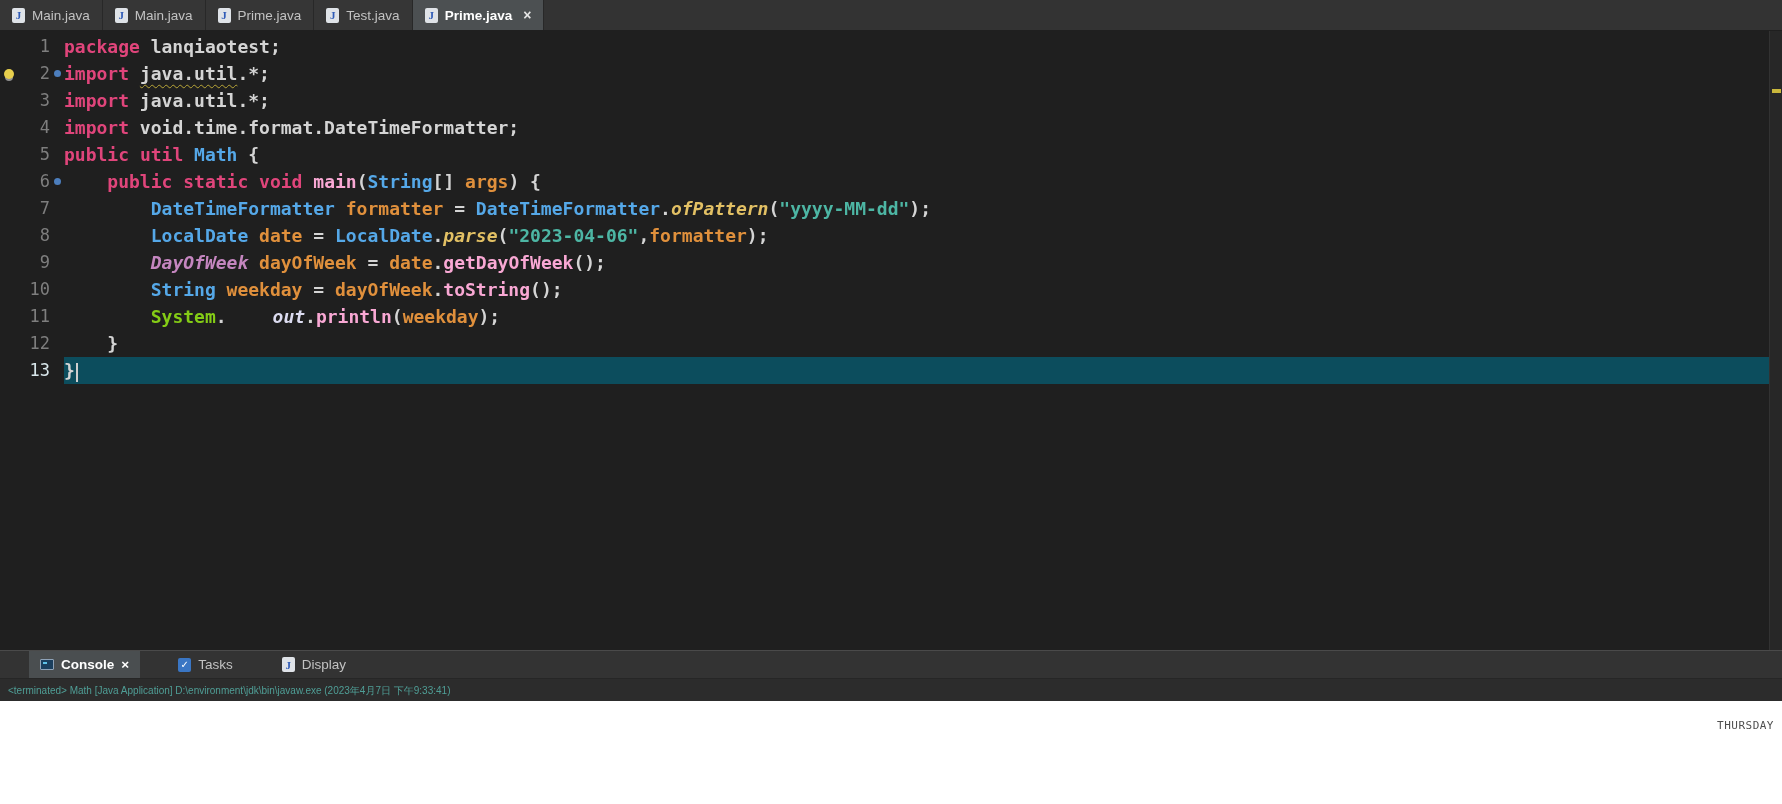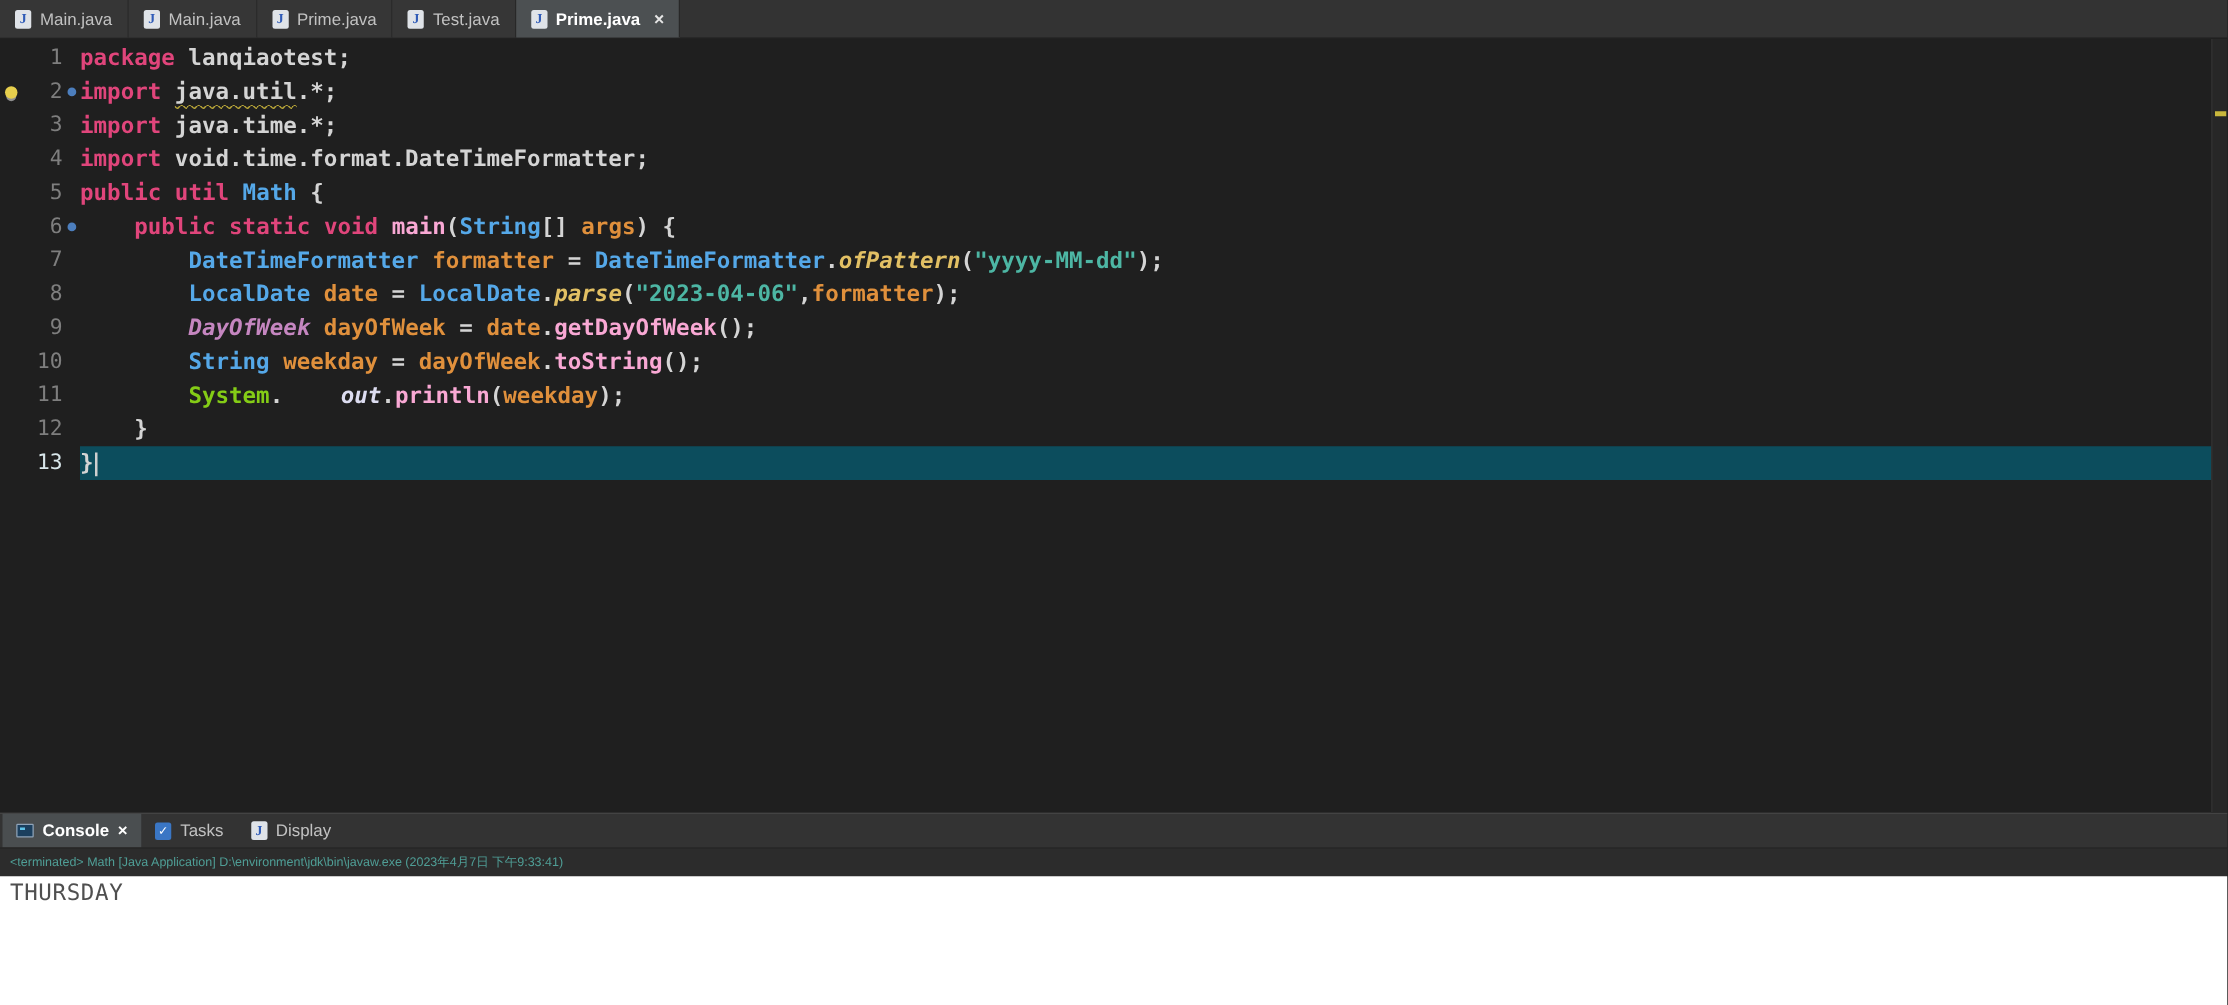--- a/index.html
+++ b/index.html
@@ -86,21 +86,21 @@
 
   
   .console-tabbar {
     height:28px; min-height:28px;
     background:#333333;
     border-top:1px solid #4a4a4a;
     display:flex; align-items:stretch;
     font-size:13.5px; color:#c2c2c2;
     padding-left:2px;
   }
-  .ctab { display:flex; align-items:center; gap:7px; padding:0 11px; white-space:nowrap; }
+  .ctab { display:flex; align-items:center; gap:7px; padding:0 11px; white-space:nowrap;margin-left:27px; }
   .ctab.active { background:#4a4e50; color:#ffffff; font-weight:bold; }
   .mon {
     width:14px; height:11px;
     border:1px solid #8fa3b8; border-radius:1px;
     background:#1b3f5e; position:relative;
   }
   .mon .px { position:absolute; left:2px; top:2px; width:4px; height:2px; background:#5fc3e8; }
   .tasksicon {
     width:13px; height:14px; background:#3a76c4; border-radius:2px;
     color:#ffffff; font-size:10px; display:flex; align-items:center; justify-content:center;
@@ -109,22 +109,23 @@
     height:23px; min-height:23px; line-height:23px;
     background:#2c2c2c; color:#4f9e96;
     font-size:10px; padding-left:8px;
     border-top:1px solid #262626;
     white-space:nowrap;
   }
   .console-output {
     height:103px; min-height:103px;
     background:#ffffff; color:#4f4f4f;
     font-family:"DejaVu Sans Mono","Liberation Mono", monospace;
-    font-size:18px; letter-spacing:0.5px;
-    padding:3px 8px;
+    font-size:11px; letter-spacing:0.5px;
+    padding:18px 8px;
+    text-align:right;
   }
 </style>
 </head>
 <body>
 
 <div class="tabbar">
   <div class="tab">
     <span class="jicon">J</span>
     <span>Main.java</span>
   </div>
@@ -144,21 +145,21 @@
     <span class="jicon">J</span>
     <span>Prime.java</span>
     <span class="close">×</span>
   </div>
 </div>
 
 <div class="editor">
   <div id="code-area">
       <div class="code-row"><div class="ann"></div><div class="num">1</div><div class="bul"></div><div class="text"><span class="s-kw">package</span><span class="s-plain"> lanqiaotest;</span></div></div>
       <div class="code-row"><div class="ann"><span class="bulb"></span></div><div class="num">2</div><div class="bul"><span class="dot"></span></div><div class="text"><span class="s-kw">import</span><span class="s-plain"> </span><span class="s-warn">java.util</span><span class="s-plain">.*;</span></div></div>
-      <div class="code-row"><div class="ann"></div><div class="num">3</div><div class="bul"></div><div class="text"><span class="s-kw">import</span><span class="s-plain"> java.time.*;</span></div></div>
+      <div class="code-row"><div class="ann"></div><div class="num">3</div><div class="bul"></div><div class="text"><span class="s-kw">import</span><span class="s-plain"> java.util.*;</span></div></div>
       <div class="code-row"><div class="ann"></div><div class="num">4</div><div class="bul"></div><div class="text"><span class="s-kw">import</span><span class="s-plain"> void.time.format.DateTimeFormatter;</span></div></div>
       <div class="code-row"><div class="ann"></div><div class="num">5</div><div class="bul"></div><div class="text"><span class="s-kw">public</span><span class="s-plain"> </span><span class="s-kw">util</span><span class="s-plain"> </span><span class="s-type">Math</span><span class="s-plain"> {</span></div></div>
       <div class="code-row"><div class="ann"></div><div class="num">6</div><div class="bul"><span class="dot"></span></div><div class="text"><span class="s-plain">    </span><span class="s-kw">public</span><span class="s-plain"> </span><span class="s-kw">static</span><span class="s-plain"> </span><span class="s-kw">void</span><span class="s-plain"> </span><span class="s-method">main</span><span class="s-plain">(</span><span class="s-type">String</span><span class="s-plain">[] </span><span class="s-var">args</span><span class="s-plain">) {</span></div></div>
       <div class="code-row"><div class="ann"></div><div class="num">7</div><div class="bul"></div><div class="text"><span class="s-plain">        </span><span class="s-type">DateTimeFormatter</span><span class="s-plain"> </span><span class="s-var">formatter</span><span class="s-plain"> = </span><span class="s-type">DateTimeFormatter</span><span class="s-plain">.</span><span class="s-smethod">ofPattern</span><span class="s-plain">(</span><span class="s-string">"yyyy-MM-dd"</span><span class="s-plain">);</span></div></div>
       <div class="code-row"><div class="ann"></div><div class="num">8</div><div class="bul"></div><div class="text"><span class="s-plain">        </span><span class="s-type">LocalDate</span><span class="s-plain"> </span><span class="s-var">date</span><span class="s-plain"> = </span><span class="s-type">LocalDate</span><span class="s-plain">.</span><span class="s-smethod">parse</span><span class="s-plain">(</span><span class="s-string">"2023-04-06"</span><span class="s-plain">,</span><span class="s-var">formatter</span><span class="s-plain">);</span></div></div>
       <div class="code-row"><div class="ann"></div><div class="num">9</div><div class="bul"></div><div class="text"><span class="s-plain">        </span><span class="s-etype">DayOfWeek</span><span class="s-plain"> </span><span class="s-var">dayOfWeek</span><span class="s-plain"> = </span><span class="s-var">date</span><span class="s-plain">.</span><span class="s-method">getDayOfWeek</span><span class="s-plain">();</span></div></div>
       <div class="code-row"><div class="ann"></div><div class="num">10</div><div class="bul"></div><div class="text"><span class="s-plain">        </span><span class="s-type">String</span><span class="s-plain"> </span><span class="s-var">weekday</span><span class="s-plain"> = </span><span class="s-var">dayOfWeek</span><span class="s-plain">.</span><span class="s-method">toString</span><span class="s-plain">();</span></div></div>
       <div class="code-row"><div class="ann"></div><div class="num">11</div><div class="bul"></div><div class="text"><span class="s-plain">        </span><span class="s-sys">System</span><span class="s-plain">.</span><span class="s-sfield">out</span><span class="s-plain">.</span><span class="s-method">println</span><span class="s-plain">(</span><span class="s-var">weekday</span><span class="s-plain">);</span></div></div>
       <div class="code-row"><div class="ann"></div><div class="num">12</div><div class="bul"></div><div class="text"><span class="s-plain">    }</span></div></div>
       <div class="code-row current"><div class="ann"></div><div class="num">13</div><div class="bul"></div><div class="text"><span class="s-plain">}</span><span class="caret"></span></div></div>

